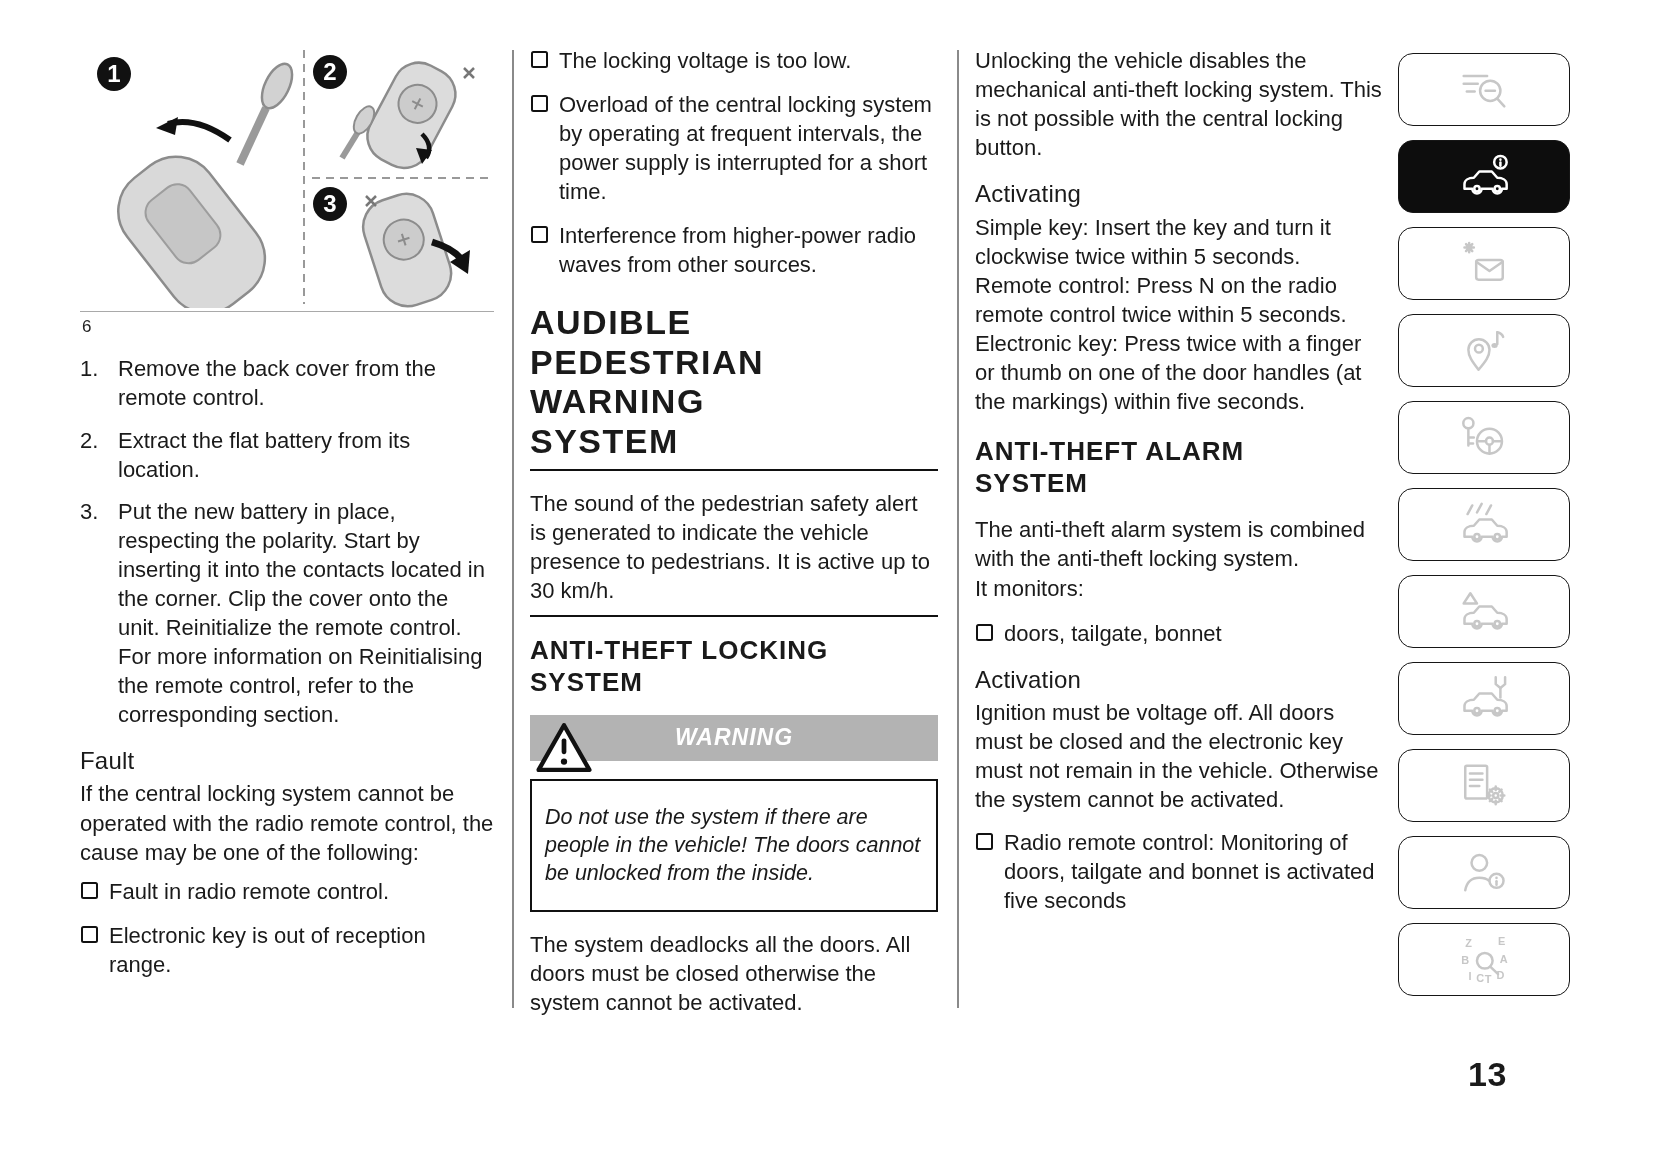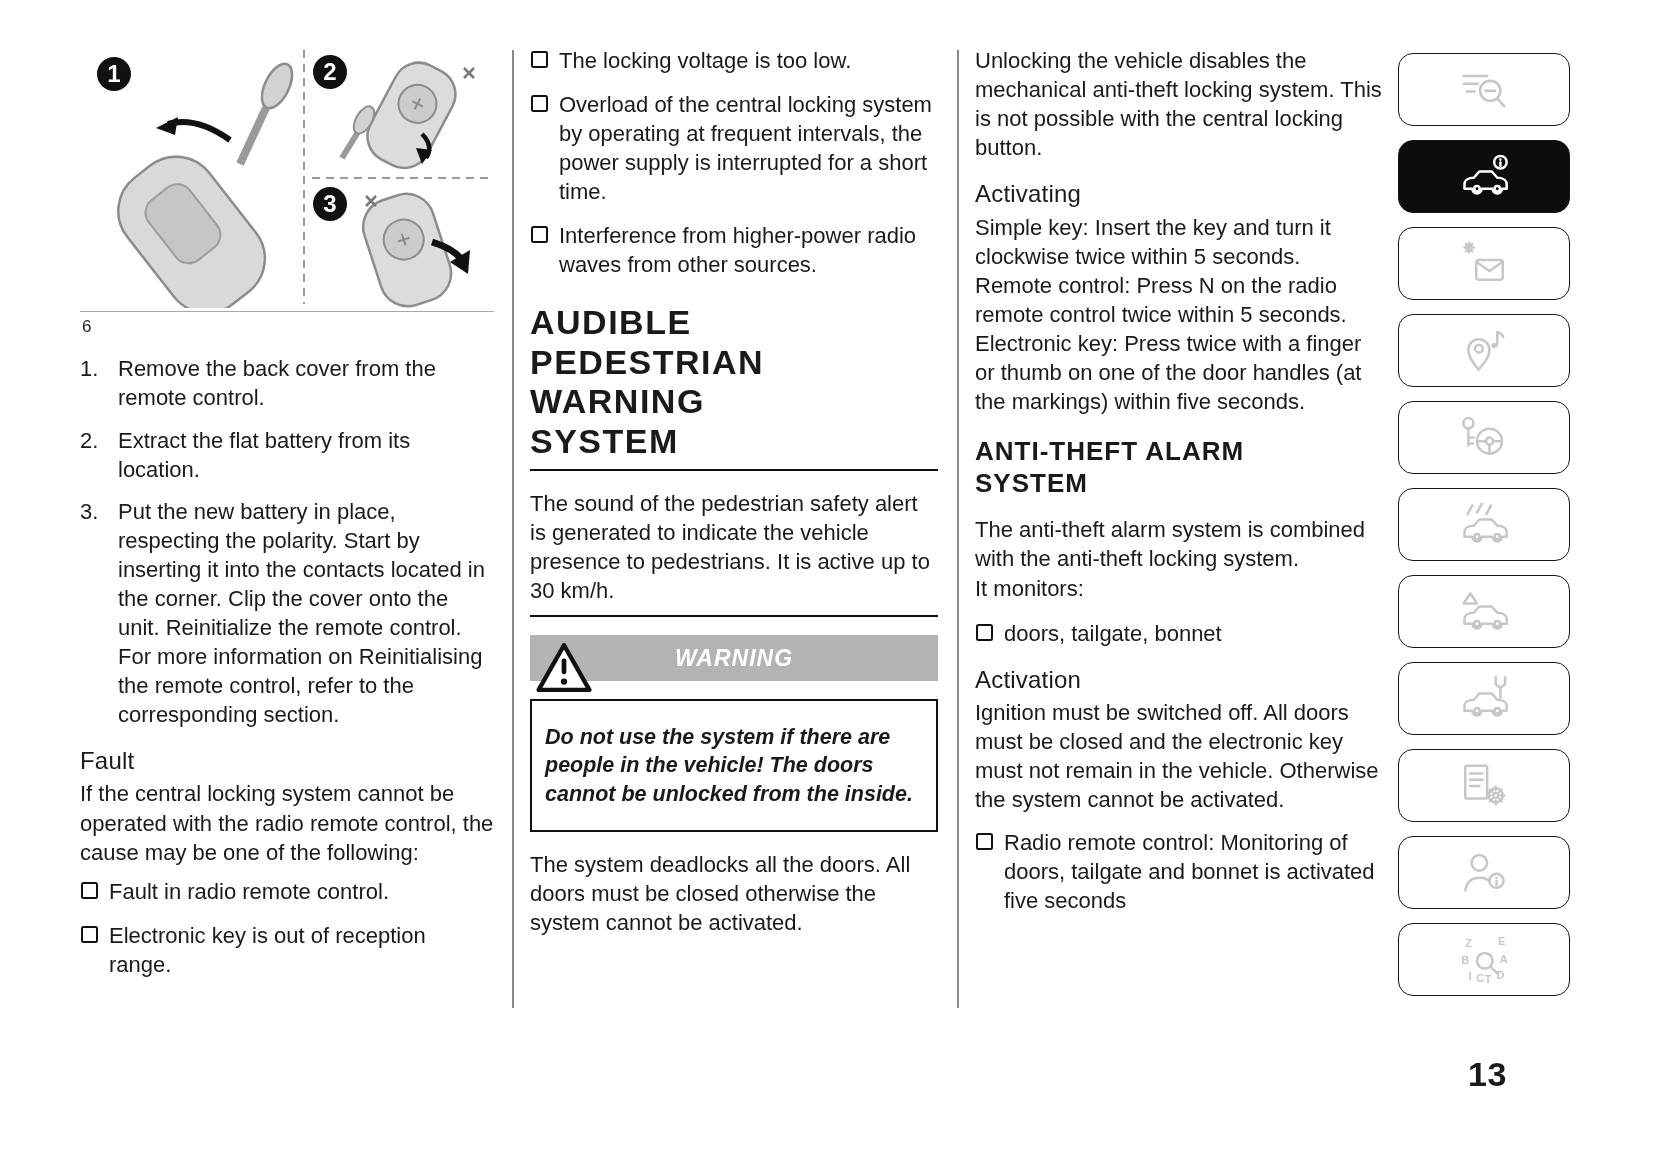--- a/index.html
+++ b/index.html
@@ -35,21 +35,21 @@
   .h-big.narrow { max-width:330px; }
   .hrule  { height:2px; background:#111; margin:8px 0 18px 0; }
   .h-sub  { font-size:26px; font-weight:bold; letter-spacing:1px; line-height:1.22; margin:4px 0 16px 0; max-width:370px; }
 
   .warnbar { position:relative; height:46px; display:flex; align-items:center; justify-content:center;
              margin:6px 0 18px 0; overflow:visible; }
   .warn-tri { position:absolute; left:6px; top:5px; width:56px; height:56px; }
   .warnlabel { color:#ffffff; font-weight:bold; font-style:italic; font-size:23px; letter-spacing:1px; }
 
   .notebox { border:2px solid #111; padding:22px 13px; font-style:italic; font-size:21.5px;
-             line-height:1.32; margin:0 0 18px 0;font-weight:bold; }
+             line-height:1.32; margin:0 0 18px 0; }
 
   .lines div { margin:0; }
 
   .sidebar { position:absolute; left:1398px; top:53px; width:172px; }
   .tab { box-sizing:border-box; width:172px; height:73px; border:1.8px solid #161616; border-radius:15px;
          margin-bottom:14px; display:flex; align-items:center; justify-content:center; background:#ffffff; }
   .tab .tab-icon { width:50px; height:50px; color:#c7c7c7; }
   .tab.active { background:#0d0d0d; }
   .tab.active .tab-icon { color:#ffffff; }
 
@@ -156,20 +156,21 @@
         <span class="bullet-text">Interference from higher-power radio waves from other sources.</span>
       </div>
     </div>
 
   <div class="h-big narrow">AUDIBLE PEDESTRIAN WARNING SYSTEM</div>
   <div class="hrule"></div>
   <p>The sound of the pedestrian safety alert is generated to indicate the vehicle presence to pedestrians. It is active up to 30 km/h.</p>
 
   <div class="hrule"></div>
 
+  <div class="h-sub">ANTI-THEFT LOCKING SYSTEM</div>
 
   <div class="warnbar" id="warnbar" style="background: rgb(179, 179, 179);">
     <svg class="warn-tri" viewBox="0 0 64 62">
       <path d="M32 5 L61 56 H3 Z" fill="#ffffff" stroke="#111" stroke-width="5" stroke-linejoin="round"></path>
       <rect x="29.3" y="20" width="5.4" height="18" rx="2.4" fill="#111"></rect>
       <circle cx="32" cy="46.5" r="3.6" fill="#111"></circle>
     </svg>
     <span class="warnlabel">WARNING</span>
   </div>
 
@@ -199,21 +200,21 @@
   <p style="margin-bottom:16px;">It monitors:</p>
 
   <div class="boxlist" id="col3-monitor-bullets">
       <div class="bullet">
         <span class="sq"></span>
         <span class="bullet-text">doors, tailgate, bonnet</span>
       </div>
     </div>
 
   <div class="h-inline">Activation</div>
-  <p style="margin-bottom:14px;">Ignition must be switched off. All doors must be closed and the electronic key must not remain in the vehicle. Otherwise the system cannot be activated.</p>
+  <p style="margin-bottom:14px;">Ignition must be voltage off. All doors must be closed and the electronic key must not remain in the vehicle. Otherwise the system cannot be activated.</p>
 
   <div class="boxlist" id="col3-activation-bullets">
       <div class="bullet">
         <span class="sq"></span>
         <span class="bullet-text">Radio remote control: Monitoring of doors, tailgate and bonnet is activated five seconds</span>
       </div>
     </div>
 </div>
 
 <div class="sidebar" id="sidebar">

